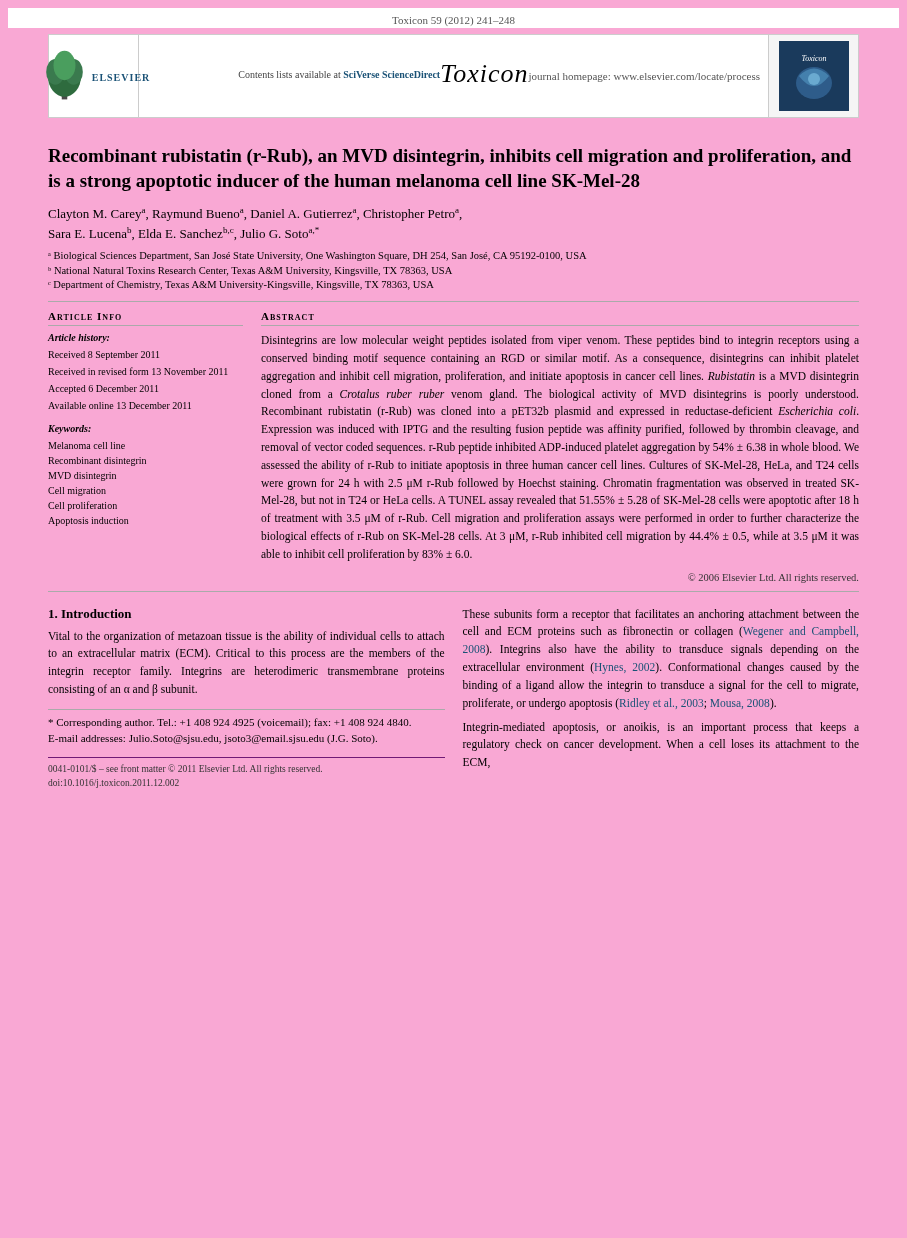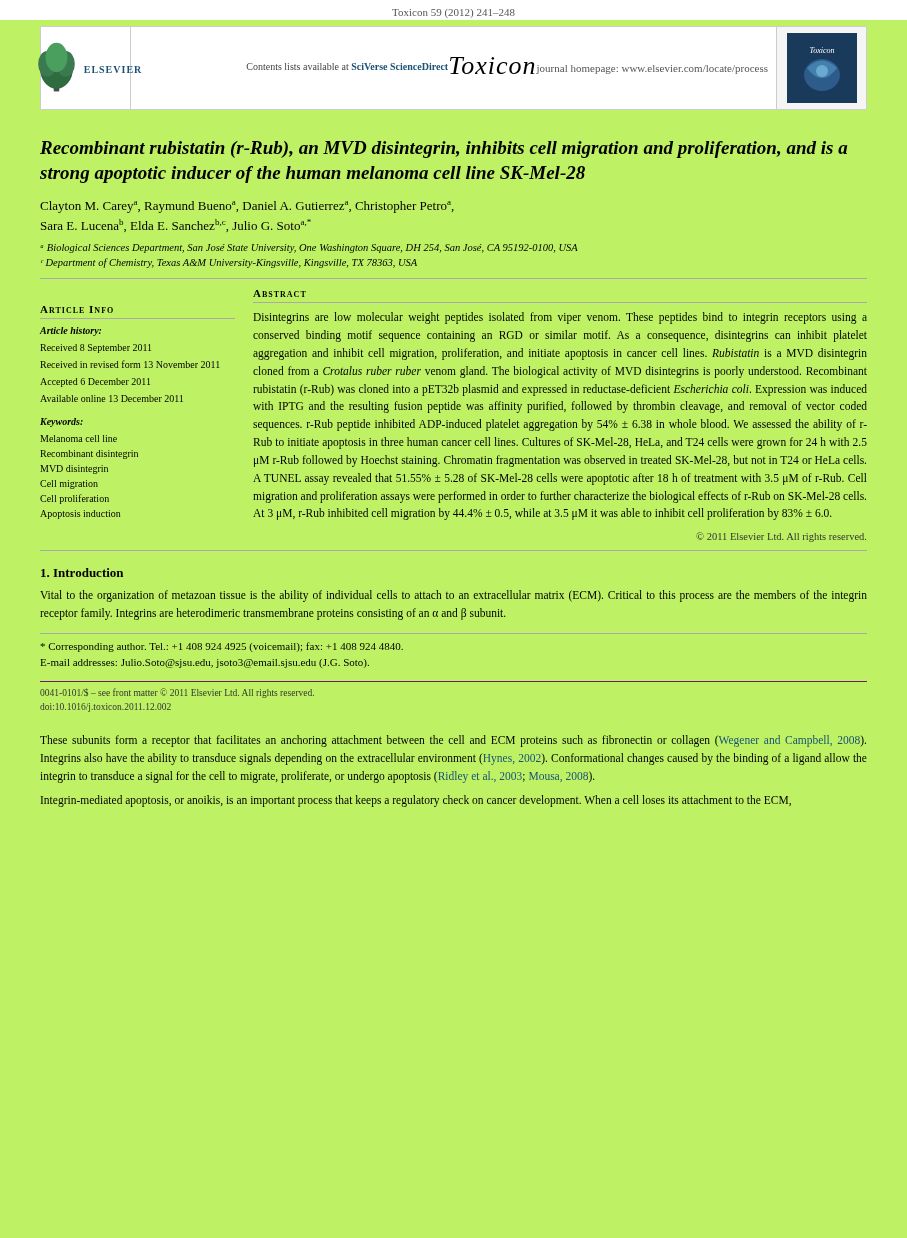--- a/index.html
+++ b/index.html
@@ -7,22 +7,22 @@
       font-family: 'Times New Roman', Times, serif;
       background: #fff;
       width: 907px;
       min-height: 1238px;
       color: #000;
       font-size: 13px;
     }
     .page {
       width: 907px;
       min-height: 1238px;
-      background: #bef264;
-      padding: 0;
+      background: #f9a8d4;
+      padding: 8px;
     }
     
     .top-bar {
       background: #fff;
       text-align: center;
       padding: 6px 0 2px 0;
       font-size: 11px;
       color: #555;
       border-bottom: none;
     }
@@ -97,53 +97,50 @@
     
     .main-content {
       padding: 10px 40px 10px 40px;
     }
     .article-title {
       font-size: 19px;
       font-weight: bold;
       color: #000;
       line-height: 1.3;
       margin: 16px 0 10px 0;
-      font-style: italic;
     }
     .authors {
       font-size: 13px;
       color: #000;
       margin-bottom: 6px;
       line-height: 1.5;
     }
     .authors sup {
       font-size: 9px;
     }
     .affiliations {
       font-size: 10.5px;
       color: #000;
-      font-style: italic;
       margin-bottom: 4px;
       line-height: 1.4;
     }
     .divider-line {
       border: none;
       border-top: 1px solid #aaa;
       margin: 8px 0;
     }
     
     .two-col {
       display: flex;
       gap: 18px;
       margin-top: 8px;
     }
     .col-left {
       width: 195px;
       flex-shrink: 0;
-      margin-top: 16px;
     }
     .col-right {
       flex: 1;
     }
     .section-label {
       font-size: 11px;
       font-variant: small-caps;
       letter-spacing: 1px;
       font-weight: bold;
       color: #000;
@@ -185,21 +182,20 @@
       font-size: 10.5px;
       color: #333;
       text-align: right;
       margin-top: 4px;
     }
     
     .bottom-two-col {
       display: flex;
       gap: 18px;
       margin-top: 14px;
-      flex-direction: column;
     }
     .bottom-col-left {
       flex: 1;
     }
     .bottom-col-right {
       flex: 1;
     }
     .section-heading {
       font-size: 13px;
       font-weight: bold;
@@ -287,20 +283,21 @@
       <span>Raymund Bueno<sup>a</sup>, </span>
       <span>Daniel A. Gutierrez<sup>a</sup>, </span>
       <span>Christopher Petro<sup>a</sup>,</span><br>
       <span>Sara E. Lucena<sup>b</sup>, </span>
       <span>Elda E. Sanchez<sup>b,c</sup>, </span>
       <span>Julio G. Soto<sup>a,</sup><sup>*</sup></span>
     </div>
 
     <div class="affiliations">
       <div>ᵃ Biological Sciences Department, San José State University, One Washington Square, DH 254, San José, CA 95192-0100, USA</div>
+      <div>ᵇ National Natural Toxins Research Center, Texas A&amp;M University, Kingsville, TX 78363, USA</div>
       <div>ᶜ Department of Chemistry, Texas A&amp;M University-Kingsville, Kingsville, TX 78363, USA</div>
     </div>
 
     <hr class="divider-line">
 
     <div class="two-col">
 
       <div class="col-left">
         <div class="section-label">Article Info</div>
         <div class="article-info-section">
@@ -319,21 +316,21 @@
           <p>Cell proliferation</p>
           <p>Apoptosis induction</p>
         </div>
       </div>
 
       <div class="col-right">
         <div class="section-label">Abstract</div>
         <div class="abstract-text">
           Disintegrins are low molecular weight peptides isolated from viper venom. These peptides bind to integrin receptors using a conserved binding motif sequence containing an RGD or similar motif. As a consequence, disintegrins can inhibit platelet aggregation and inhibit cell migration, proliferation, and initiate apoptosis in cancer cell lines. <em>Rubistatin</em> is a MVD disintegrin cloned from a <em>Crotalus ruber ruber</em> venom gland. The biological activity of MVD disintegrins is poorly understood. Recombinant rubistatin (r-Rub) was cloned into a pET32b plasmid and expressed in reductase-deficient <em>Escherichia coli</em>. Expression was induced with IPTG and the resulting fusion peptide was affinity purified, followed by thrombin cleavage, and removal of vector coded sequences. r-Rub peptide inhibited ADP-induced platelet aggregation by 54% ± 6.38 in whole blood. We assessed the ability of r-Rub to initiate apoptosis in three human cancer cell lines. Cultures of SK-Mel-28, HeLa, and T24 cells were grown for 24 h with 2.5 μM r-Rub followed by Hoechst staining. Chromatin fragmentation was observed in treated SK-Mel-28, but not in T24 or HeLa cells. A TUNEL assay revealed that 51.55% ± 5.28 of SK-Mel-28 cells were apoptotic after 18 h of treatment with 3.5 μM of r-Rub. Cell migration and proliferation assays were performed in order to further characterize the biological effects of r-Rub on SK-Mel-28 cells. At 3 μM, r-Rub inhibited cell migration by 44.4% ± 0.5, while at 3.5 μM it was able to inhibit cell proliferation by 83% ± 6.0.
         </div>
-        <div class="copyright-line">© 2011 Elsevier Ltd. All rights reserved.</div>
+        <div class="copyright-line">© 2006 Elsevier Ltd. All rights reserved.</div>
       </div>
     </div>
 
     <hr class="divider-line">
 
     <div class="bottom-two-col">
       <div class="bottom-col-left">
         <div class="section-heading">
           <span>1.</span>
           <span>Introduction</span>

